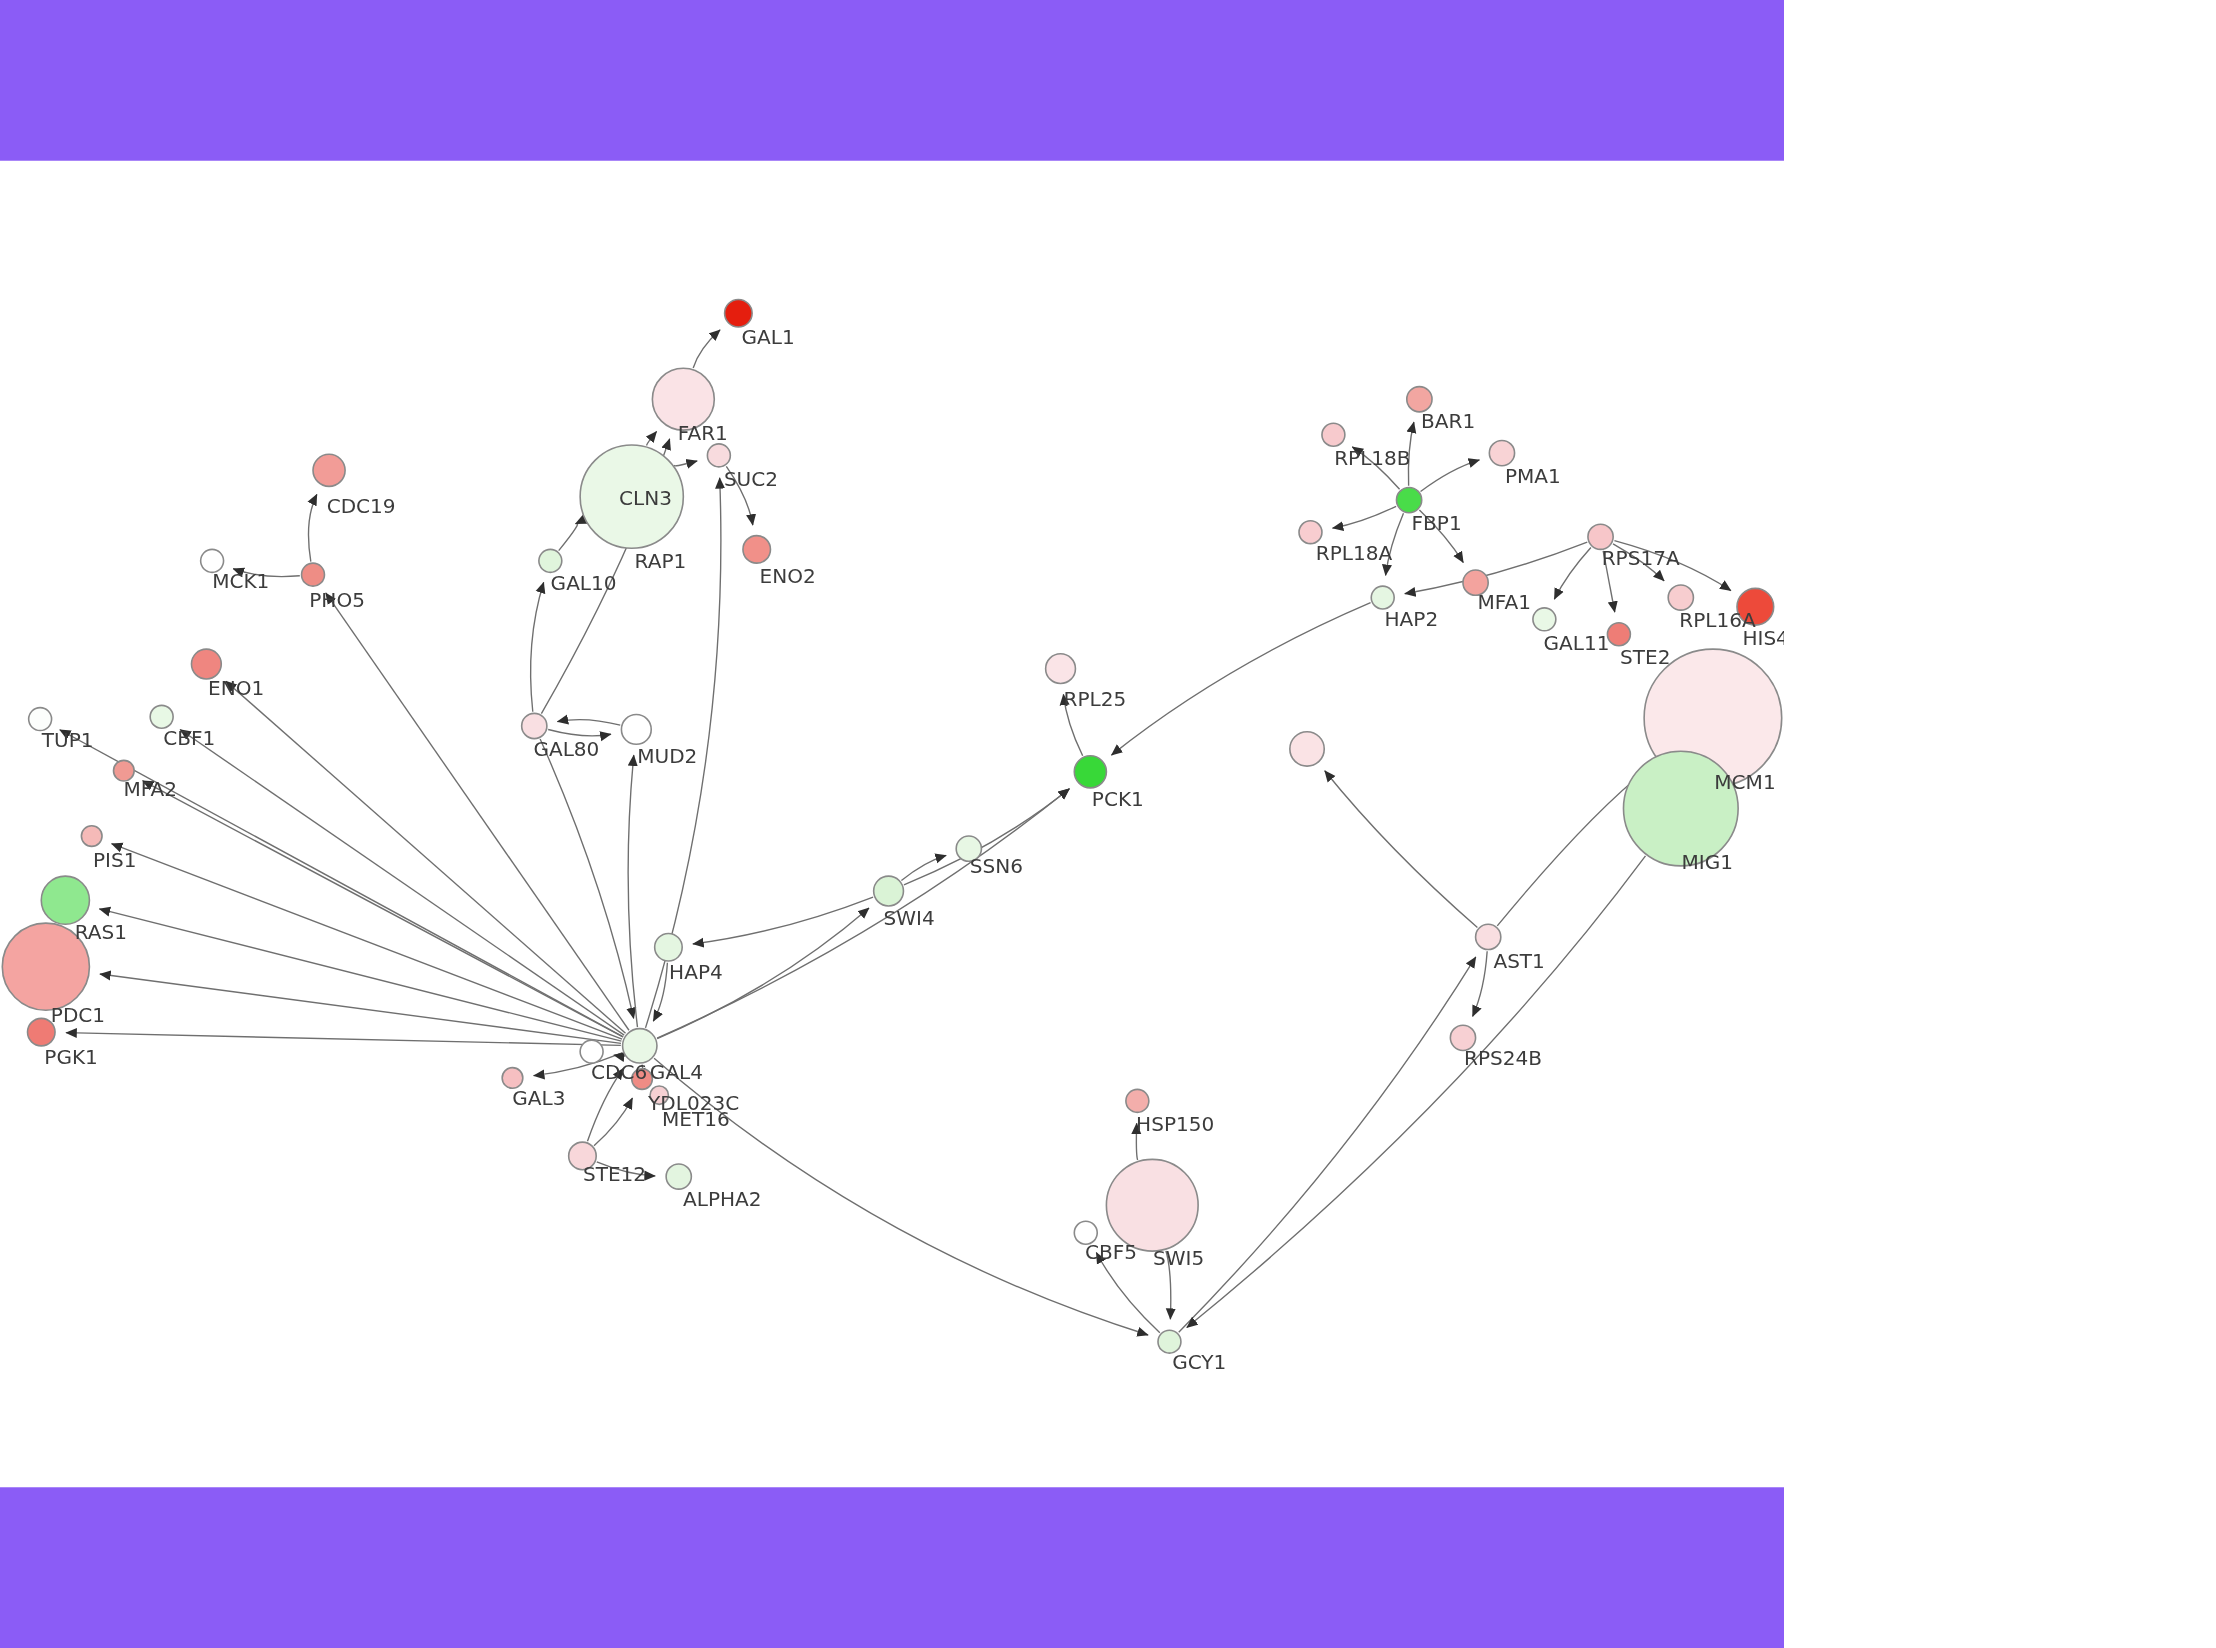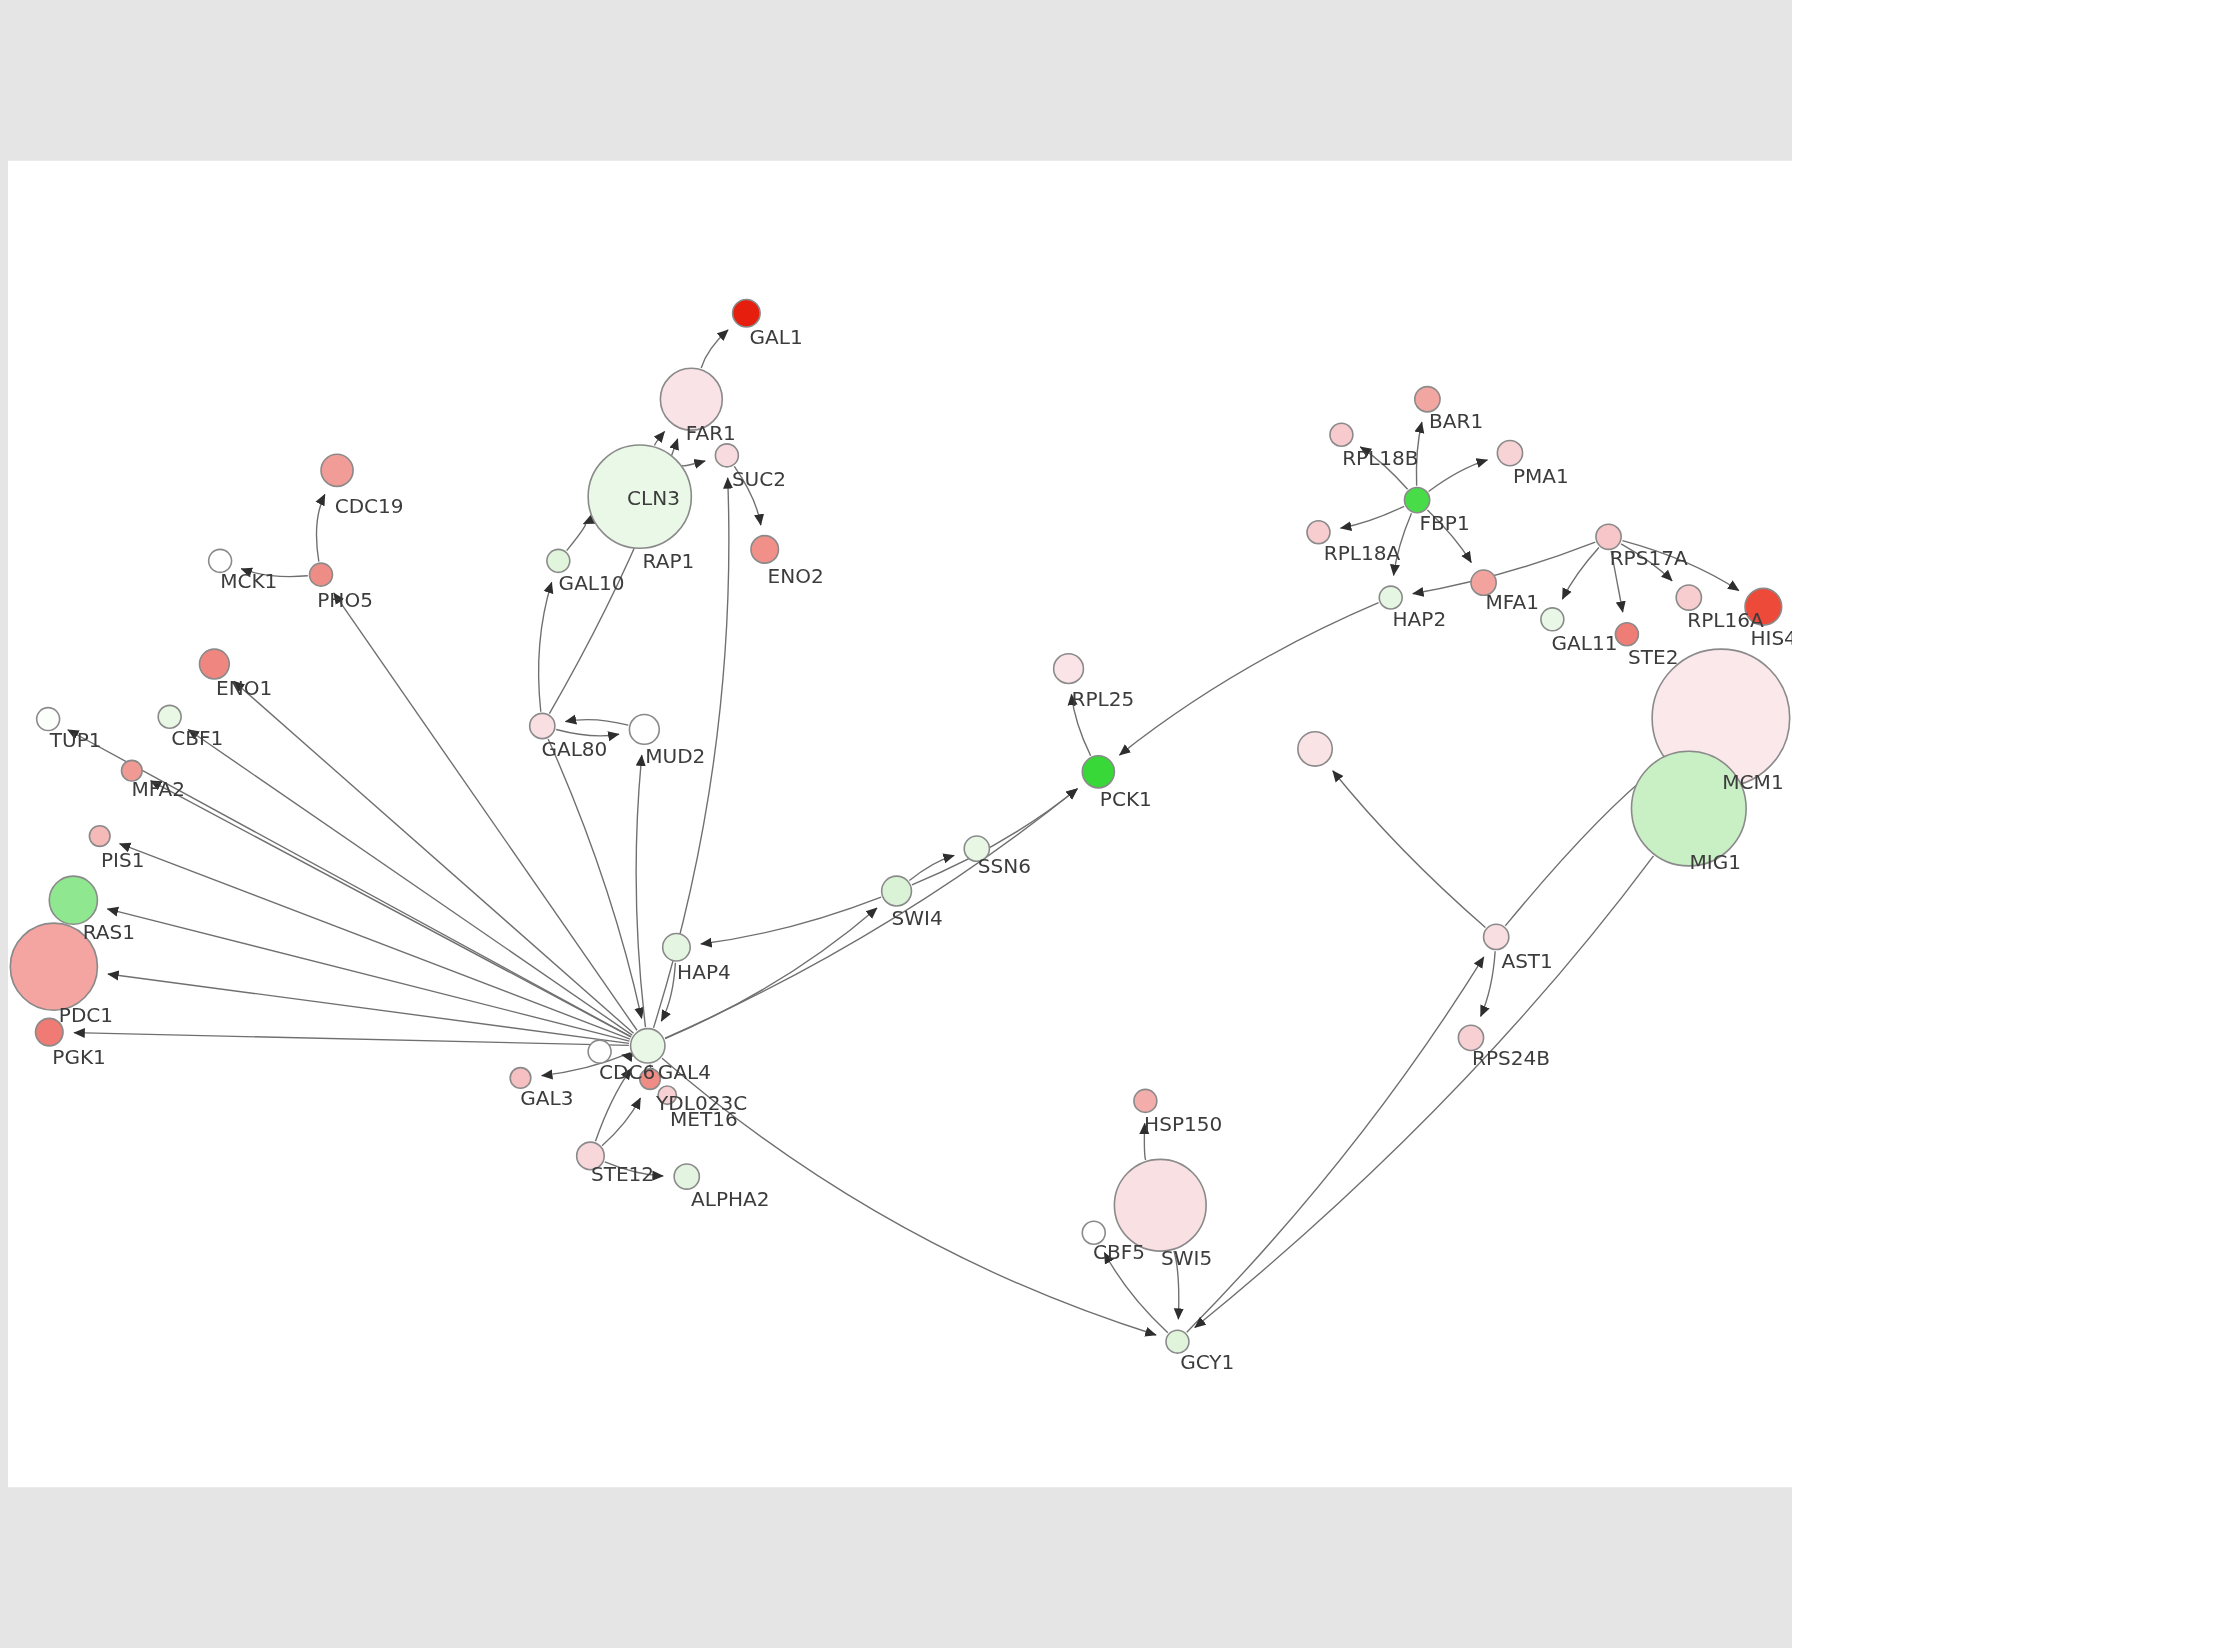--- a/index.html
+++ b/index.html
@@ -9,22 +9,21 @@
     width: 2216px;
     height: 1648px;
     font-family: "DejaVu Sans", sans-serif;
   }
   #network-wrap {
     position: absolute;
     inset: 0;
     width: 1784px;
     height: 1648px;
     overflow: hidden;
-    background: #e5e5e5;
-    padding-left: 8px;
+    background: #8b5cf6;
   }
   svg#graph {
     width: 100%;
     height: 100%;
     display: block;
   }
   .edge {
     fill: none;
     stroke: #6f6f6f;
     stroke-width: 1.2px;

